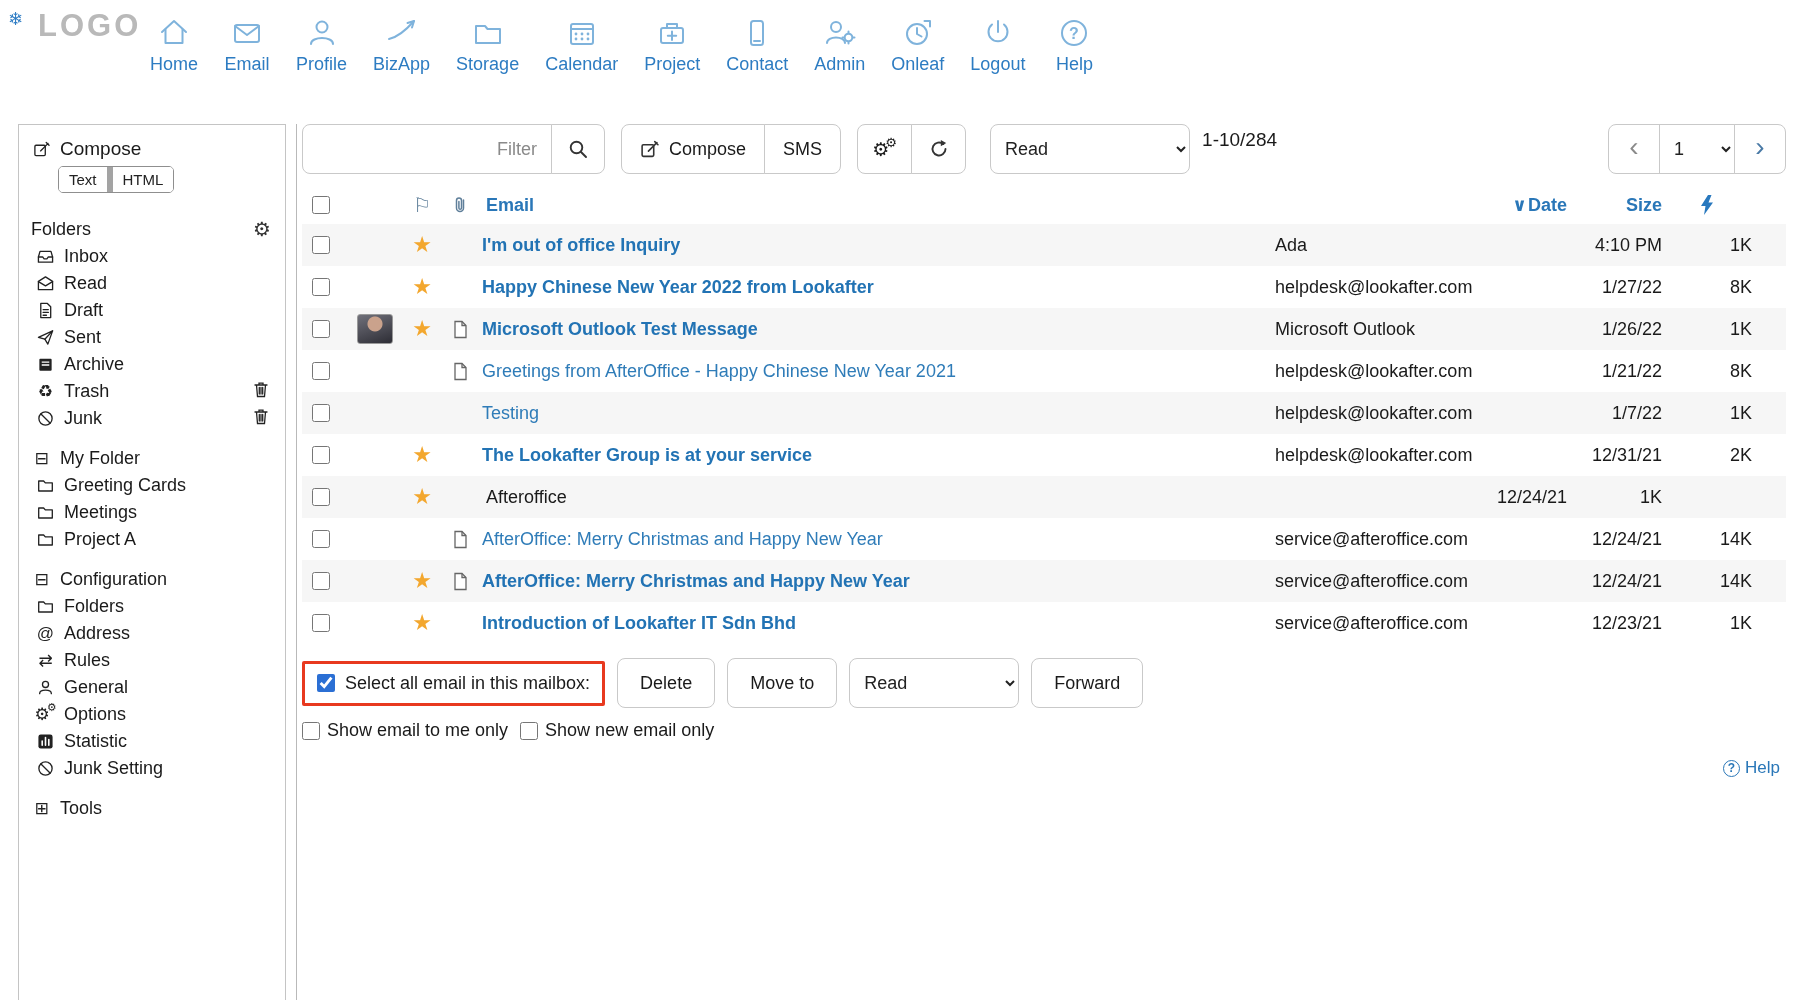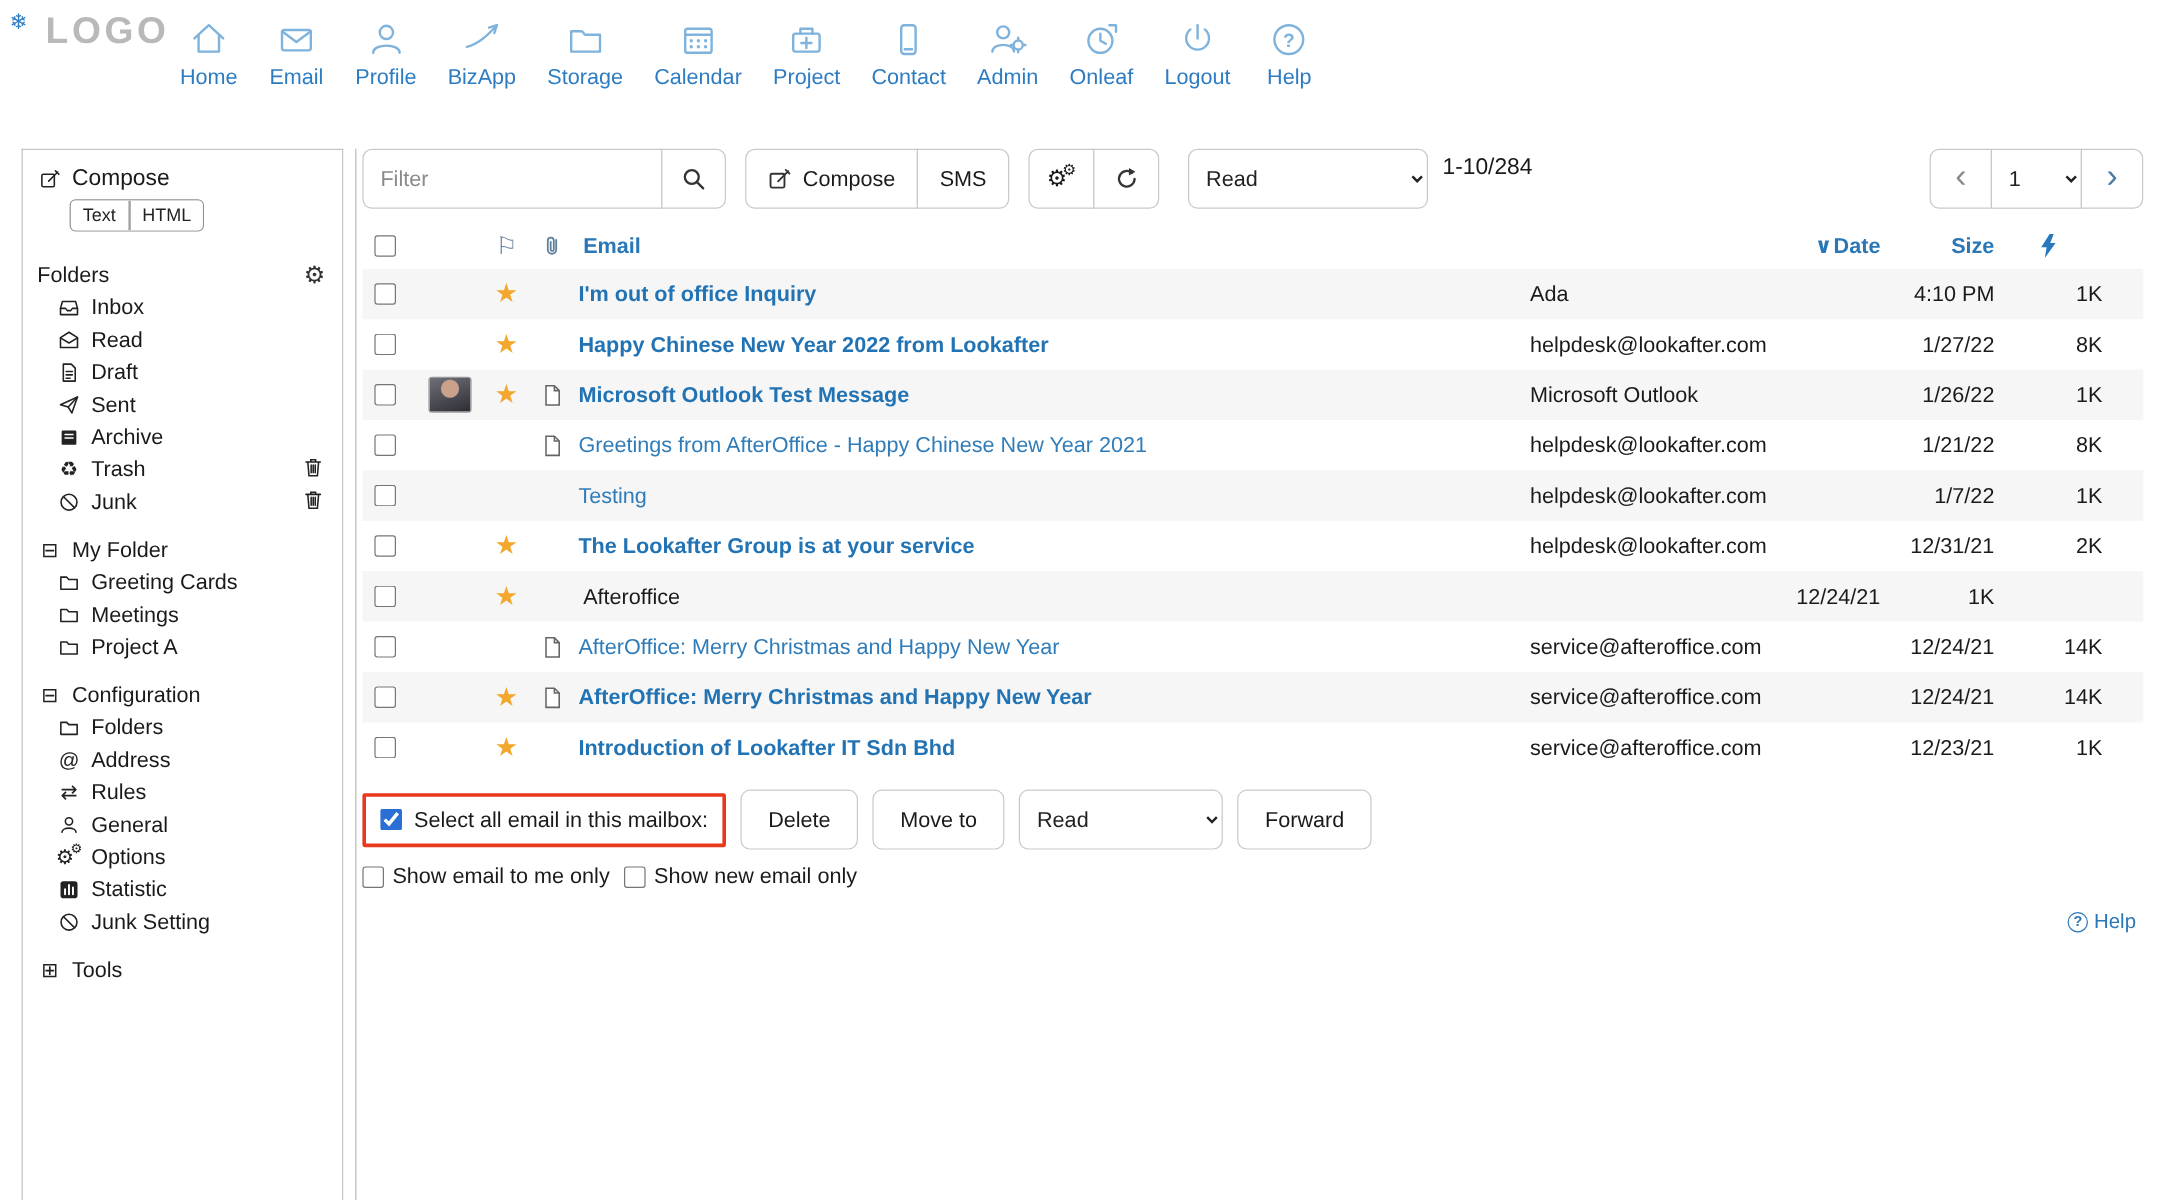--- a/index.html
+++ b/index.html
@@ -20,37 +20,37 @@
   .nav-icon svg{stroke:#7fb3dc;fill:none;stroke-width:2;stroke-linecap:round;stroke-linejoin:round;}
   .nav-label{color:#2d7cc2;font-size:18px;}
 
   
   .sidebar{position:absolute;left:18px;top:124px;width:268px;bottom:0;
            border:1px solid #c4c4c4;border-bottom:none;padding:10px 8px 0 12px;font-size:18px;}
   .splitter{position:absolute;left:296px;top:124px;bottom:0;width:1px;background:#b9b9b9;}
   .side-row{display:flex;align-items:center;gap:8px;padding:3px 0;position:relative;cursor:pointer;}
   .side-row .icon{width:21px;display:inline-flex;justify-content:center;color:#222;flex:none;}
   .si{width:17px;height:17px;stroke:#222;fill:none;stroke-width:1.4;stroke-linecap:round;stroke-linejoin:round;}
-  .indent{margin-left:16px;}
+  .indent{margin-left:4px;}
   .modes{display:inline-flex;border:1px solid #8f8f8f;border-radius:5px;overflow:hidden;margin:3px 0 10px 27px;}
   .modes button{background:#fff;border:none;font-size:15px;padding:4px 10px;color:#222;}
-  .modes button + button{border-left:2px solid #a3a3a3;}
+  .modes button + button{border-left:6px solid #a3a3a3;}
   .heading{margin-top:13px;}
   .gear-right{position:absolute;right:6px;top:1px;font-size:20px;color:#333;}
   .trash-right{position:absolute;right:8px;top:3px;display:inline-flex;}
   .glyph{font-size:17px;line-height:1;}
 
   
   .main{position:absolute;left:302px;top:124px;right:14px;bottom:0;}
   .toolbar{display:flex;align-items:center;height:50px;}
   .btn{background:#fff;border:1px solid #c9c9c9;height:50px;font-size:18px;color:#1a1a1a;
        display:flex;align-items:center;justify-content:center;border-radius:0;}
   .group{display:flex;}
   .group > * + *{margin-left:-1px;}
-  .group > :first-child{border-radius:8px 0 0 8px;}
+  .group > :first-child{border-radius:8px 0 0 8px;text-align:right;}
   .group > :last-child{border-radius:0 8px 8px 0;}
   .g2{margin-left:16px;}
   .filter-input{width:250px;border:1px solid #c9c9c9;height:50px;padding:0 14px;font-size:18px;
                 font-family:inherit;outline:none;color:#333;background:#fff;}
   .filter-input::placeholder{color:#8a8a8a;}
   .search-btn{width:54px;}
   .compose-btn{padding:0 18px;gap:10px;}
   .sms-btn{padding:0 18px;text-align:right;}
   .icon-btn{width:55px;}
   .tool-svg{stroke:#333;fill:none;stroke-width:1.9;stroke-linecap:round;stroke-linejoin:round;}

